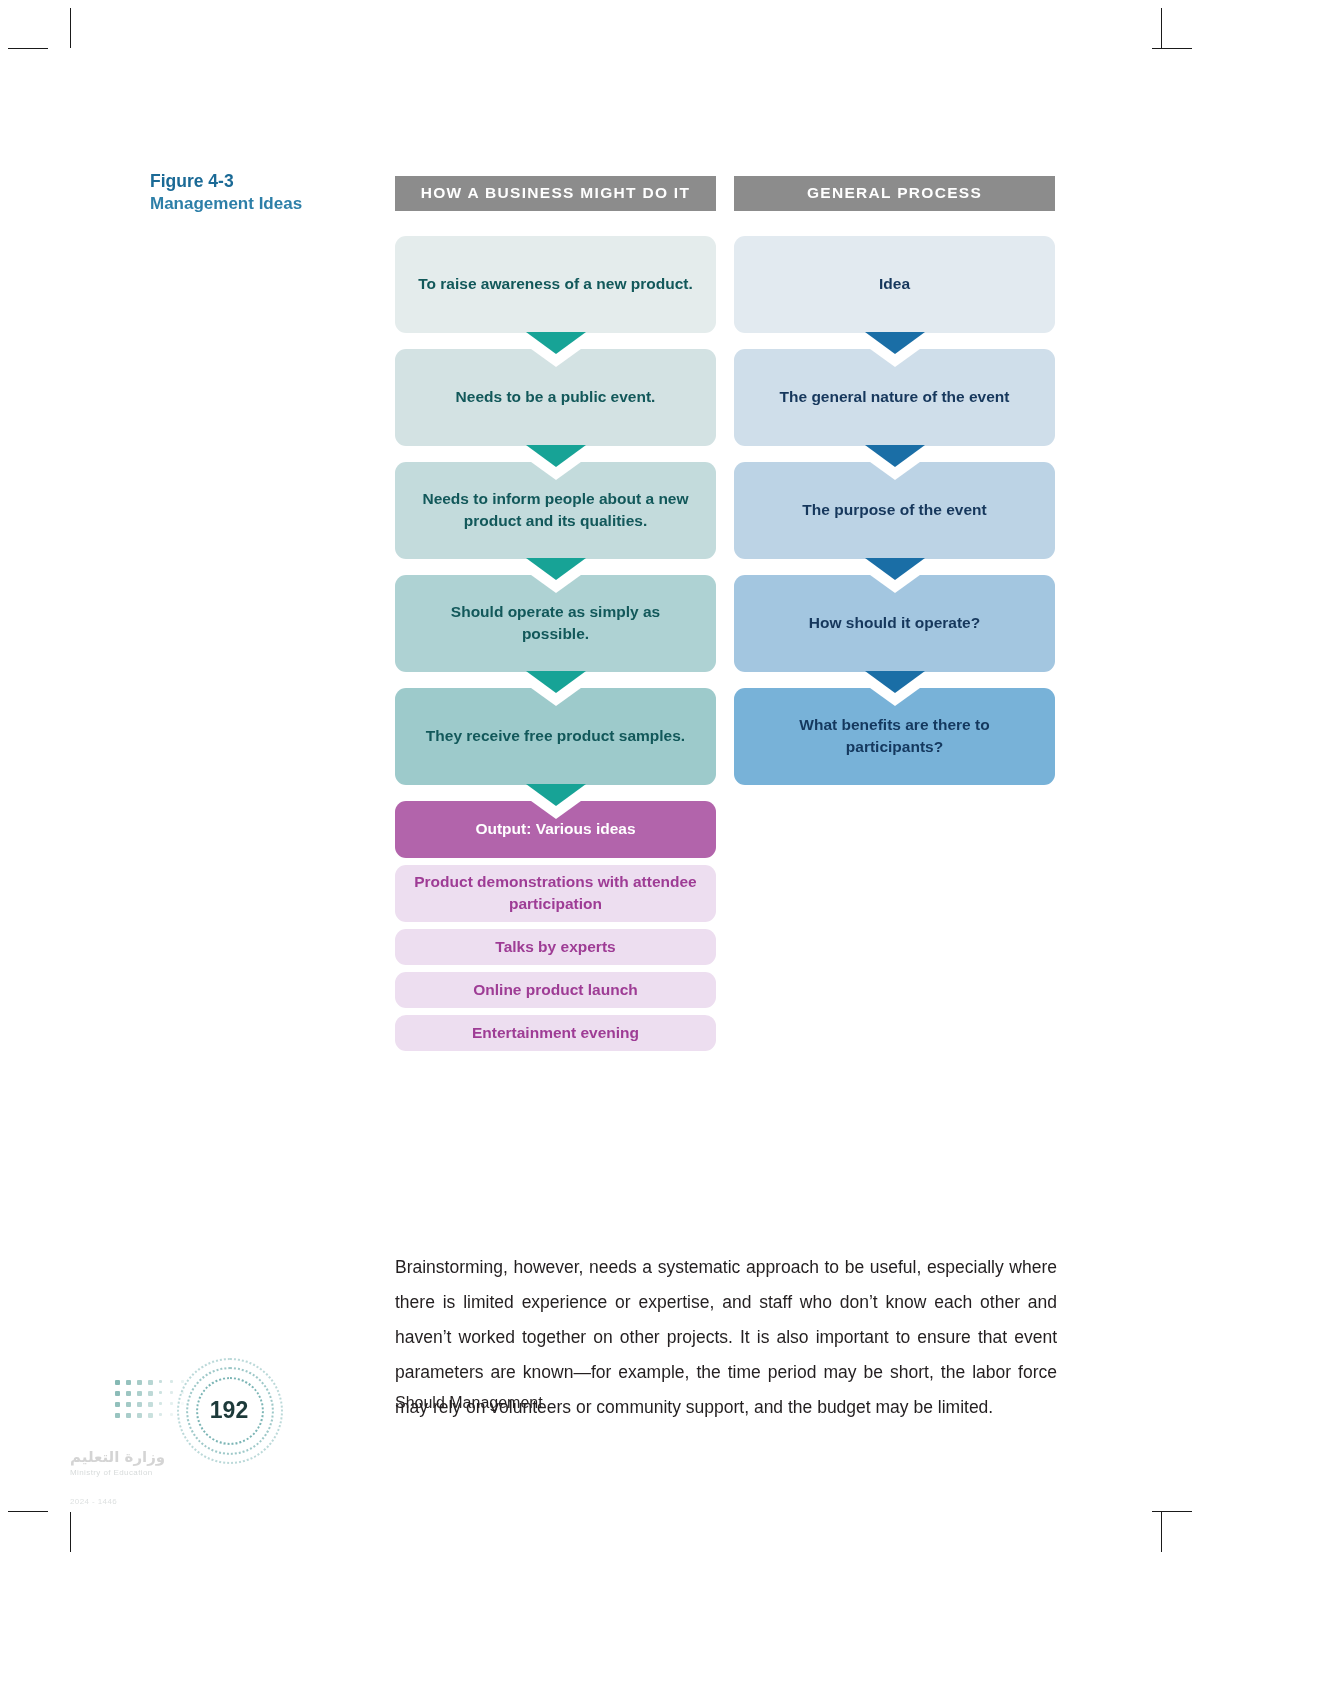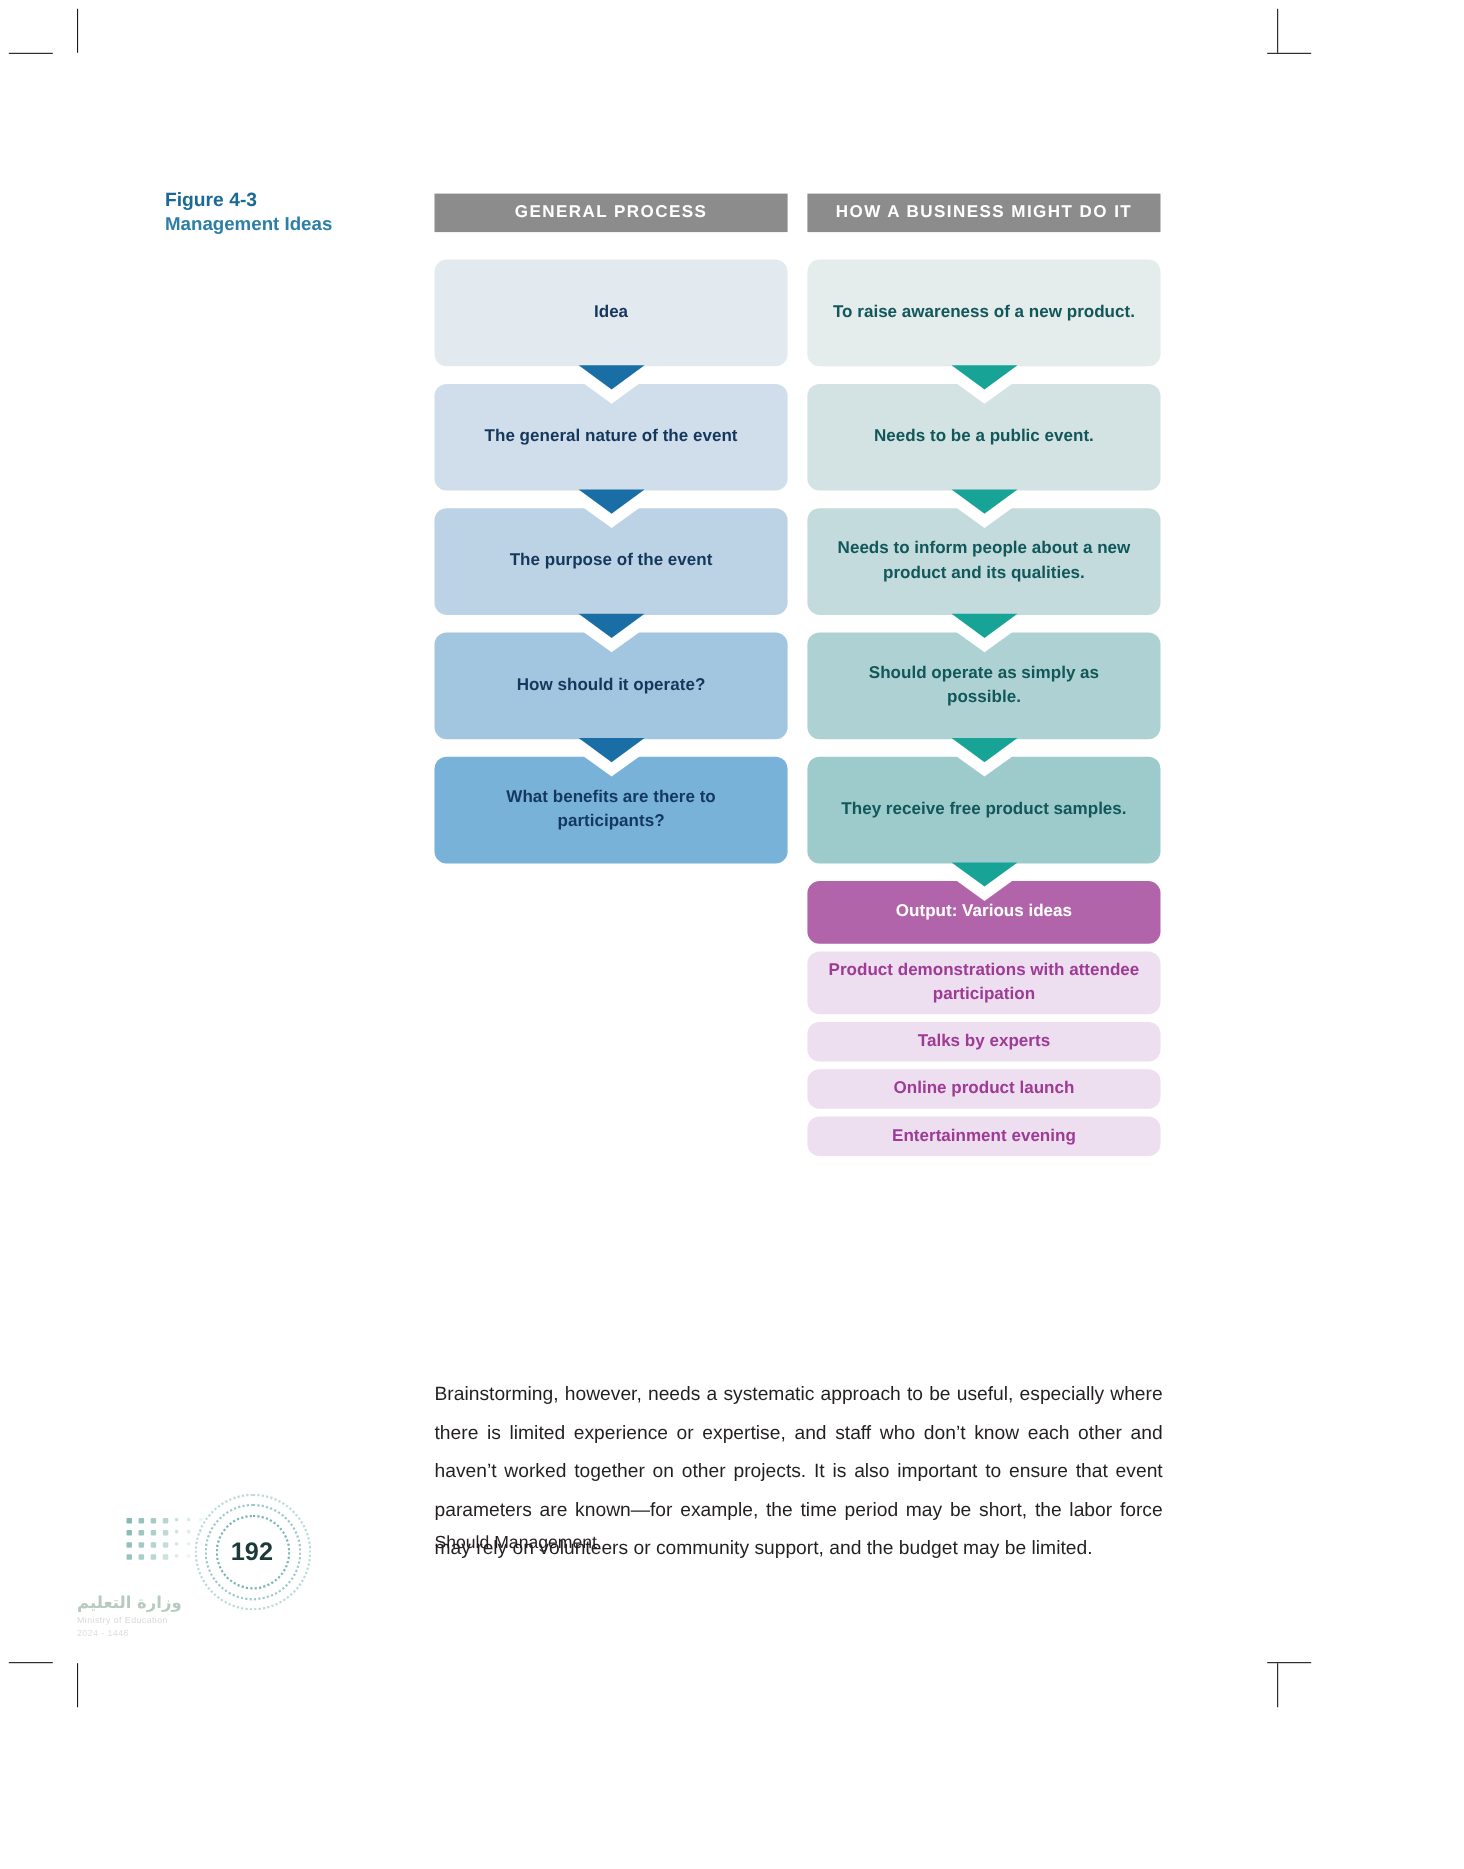--- a/index.html
+++ b/index.html
@@ -188,29 +188,29 @@
   #dotgrid { position:absolute; left:115px; top:1380px; width:80px; height:48px; z-index:2; }
   #dotgrid i {
     position:absolute; width:5px; height:5px; background:#7fb5b0; border-radius:1px; display:block;
   }
 
   #ministry-mark {
     position:absolute; left:70px; top:1448px; width:130px; height:42px;
     z-index:2; opacity:.30;
   }
   #ministry-mark .ar {
-    font-size:15px; color:#14532d; font-weight:bold; letter-spacing:1px;
+    font-size:15px; color:#737373; font-weight:bold; letter-spacing:1px;
     font-family:"DejaVu Sans", sans-serif;
   }
   #ministry-mark .en {
     font-size:8px; color:#7a8686; letter-spacing:.4px; margin-top:2px;
     font-family:"Liberation Sans", sans-serif;
   }
   #ministry-mark .en2 {
-    font-size:8px; color:#8d9898; letter-spacing:.4px; margin-top:3px;
+    font-size:8px; color:#8d9898; letter-spacing:.4px; margin-top:20px;
   }
 
   #running-head {
     position:absolute; left:395px; top:1394px;
     font-size:16px; color:#231f20;
     font-family:"Liberation Sans", sans-serif;
   }
 </style>
 </head>
 <body>
@@ -226,59 +226,20 @@
 
 <div id="figure-caption">
   <span class="num">Figure 4-3</span>
   <span class="sub">Management Ideas</span>
 </div>
 
 <div id="flow">
   <div class="cols">
 
     <div class="col">
-      <div class="col-header">GENERAL PROCESS</div>
-      <div class="chain">
-
-        <div class="node l0">
-          <span class="txt">Idea</span>
-          <span class="notch"></span>
-          <span class="arrow l-arrow"></span>
-        </div>
-        <div class="gap"></div>
-
-        <div class="node l1">
-          <span class="txt">The general nature of the event</span>
-          <span class="notch"></span>
-          <span class="arrow l-arrow"></span>
-        </div>
-        <div class="gap"></div>
-
-        <div class="node l2">
-          <span class="txt">The purpose of the event</span>
-          <span class="notch"></span>
-          <span class="arrow l-arrow"></span>
-        </div>
-        <div class="gap"></div>
-
-        <div class="node l3">
-          <span class="txt">How should it operate?</span>
-          <span class="notch"></span>
-          <span class="arrow l-arrow"></span>
-        </div>
-        <div class="gap"></div>
-
-        <div class="node l4">
-          <span class="txt">What benefits are there to participants?</span>
-        </div>
-
-      </div>
-    </div>
-
-    <div class="col">
       <div class="col-header">HOW A BUSINESS MIGHT DO IT</div>
       <div class="chain">
 
         <div class="node r0">
           <span class="txt">To raise awareness of a new product.</span>
           <span class="notch"></span>
           <span class="arrow r-arrow"></span>
         </div>
         <div class="gap"></div>
 
@@ -319,20 +280,59 @@
           </div>
           <div class="out-item one">
             <span>Talks by experts</span>
           </div>
           <div class="out-item one">
             <span>Online product launch</span>
           </div>
           <div class="out-item one">
             <span>Entertainment evening</span>
           </div>
+        </div>
+
+      </div>
+    </div>
+
+    <div class="col">
+      <div class="col-header">GENERAL PROCESS</div>
+      <div class="chain">
+
+        <div class="node l0">
+          <span class="txt">Idea</span>
+          <span class="notch"></span>
+          <span class="arrow l-arrow"></span>
+        </div>
+        <div class="gap"></div>
+
+        <div class="node l1">
+          <span class="txt">The general nature of the event</span>
+          <span class="notch"></span>
+          <span class="arrow l-arrow"></span>
+        </div>
+        <div class="gap"></div>
+
+        <div class="node l2">
+          <span class="txt">The purpose of the event</span>
+          <span class="notch"></span>
+          <span class="arrow l-arrow"></span>
+        </div>
+        <div class="gap"></div>
+
+        <div class="node l3">
+          <span class="txt">How should it operate?</span>
+          <span class="notch"></span>
+          <span class="arrow l-arrow"></span>
+        </div>
+        <div class="gap"></div>
+
+        <div class="node l4">
+          <span class="txt">What benefits are there to participants?</span>
         </div>
 
       </div>
     </div>
 
   </div>
 </div>
 
 <p id="body-text">Brainstorming, however, needs a systematic approach to be useful, especially where there is limited experience or expertise, and staff who don’t know each other and haven’t worked together on other projects. It is also important to ensure that event parameters are known—for example, the time period may be short, the labor force may rely on volunteers or community support, and the budget may be limited.</p>
 

